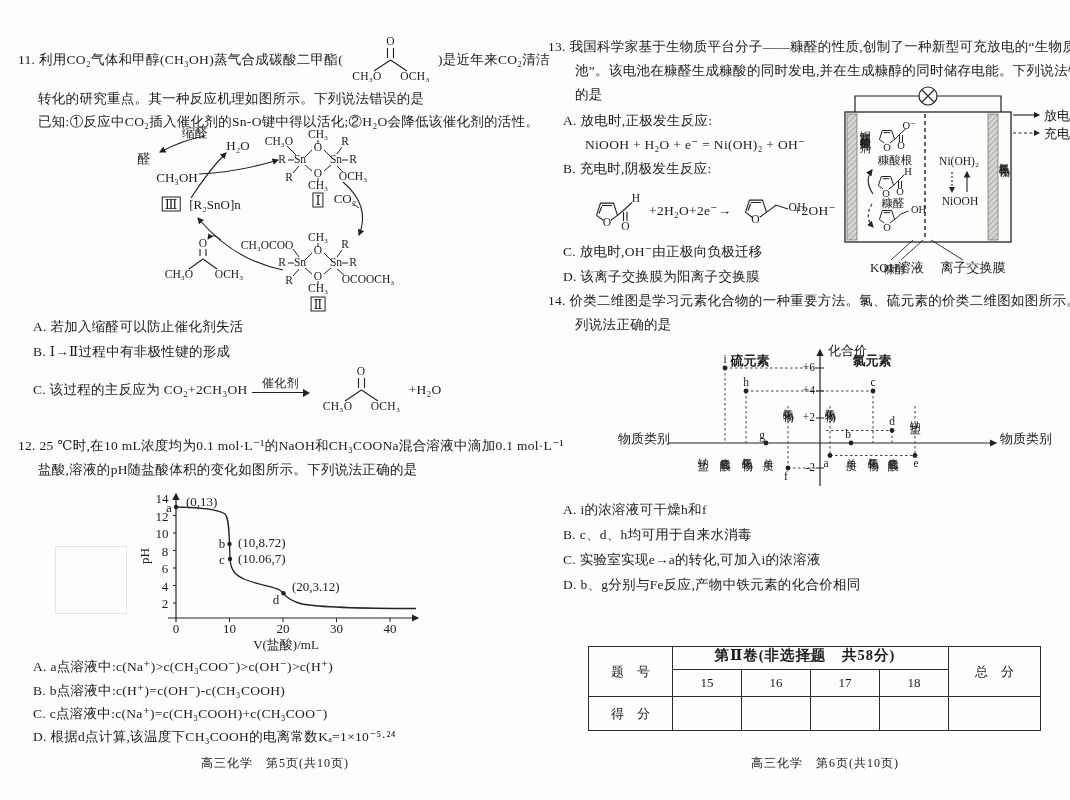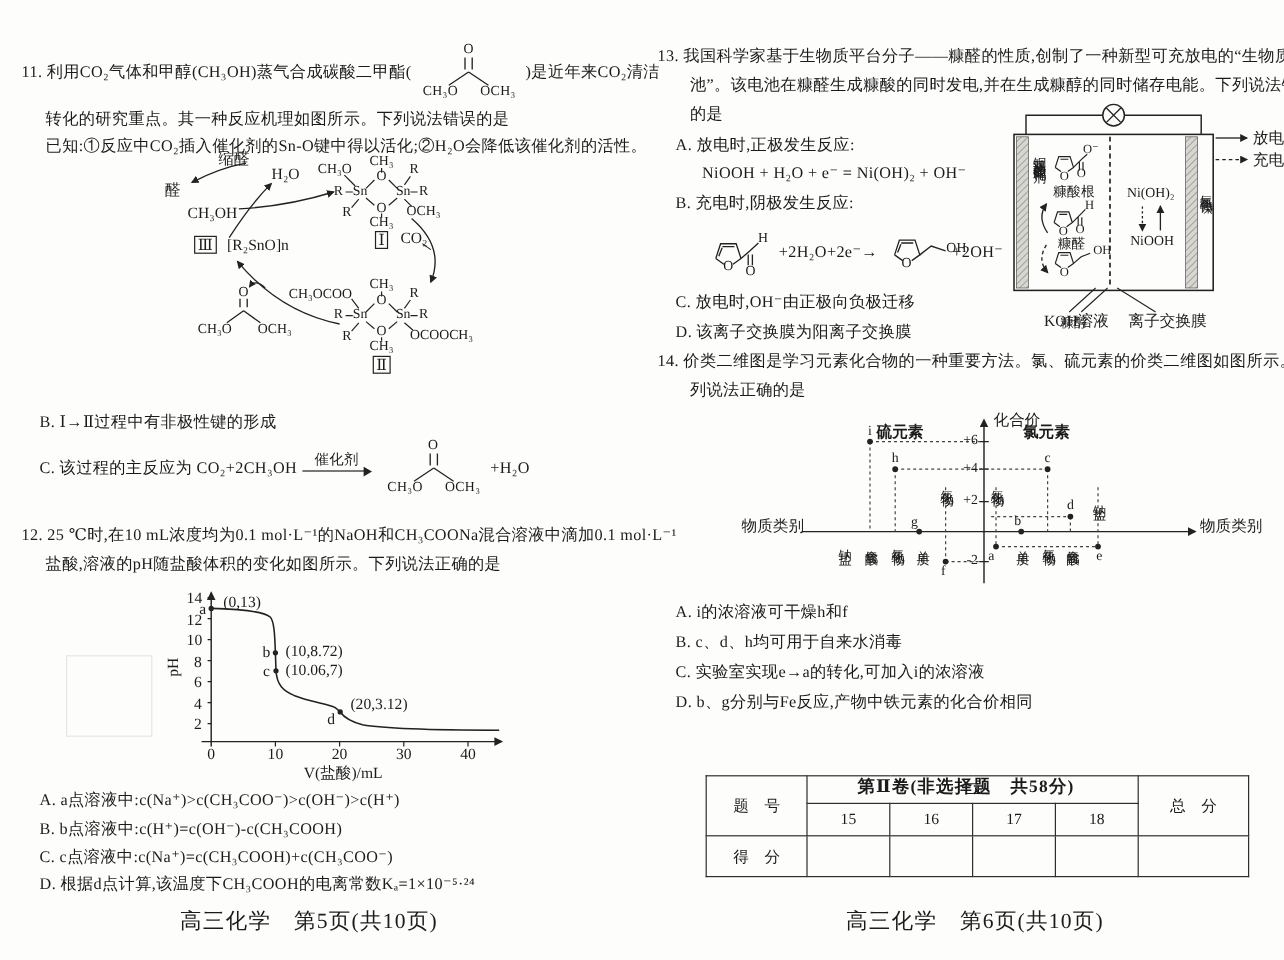--- a/index.html
+++ b/index.html
@@ -28,21 +28,21 @@
   .boxed{border:1px solid #222;padding:0 2px;}
   .rowflex{position:absolute;display:flex;align-items:center;white-space:nowrap;
            font-size:13.5px;letter-spacing:0.3px;}
   .rxn-arrow{position:relative;width:58px;margin:0 4px;height:26px;}
   .rxn-arrow .cat{position:absolute;left:50%;top:-2px;transform:translateX(-50%);
                   font-size:12px;}
   .rxn-arrow .shaft{position:absolute;left:0;right:4px;top:15px;border-top:1.2px solid #222;}
   .rxn-arrow .head{position:absolute;right:0;top:11.5px;width:0;height:0;
                    border-left:7px solid #222;border-top:4px solid transparent;
                    border-bottom:4px solid transparent;}
-  .footer{position:absolute;font-size:18px;text-align:left;letter-spacing:1px;}
+  .footer{position:absolute;font-size:12px;text-align:center;letter-spacing:1px;}
   .sec-title{position:absolute;font-size:14.5px;font-weight:bold;text-align:center;
              letter-spacing:1px;}
   table.score{position:absolute;border-collapse:collapse;table-layout:fixed;
               font-size:13px;}
   table.score td{border:1.3px solid #2e2e2e;text-align:center;padding:0;}
   .ghost{position:absolute;border:1px solid #e7e5e0;}
 </style>
 </head>
 <body>
 
@@ -124,20 +124,21 @@
     <span class="lbl" style="left:220px;top:135px;">R</span>
     <span class="lbl" style="left:235px;top:152px;">OCOOCH₃</span>
     <span class="lbl" style="left:185px;top:161px;">CH₃</span>
     <span class="lbl big boxed" style="left:185px;top:176px;">Ⅱ</span>
 
     <span class="lbl" style="left:70px;top:116px;">O</span>
     <span class="lbl" style="left:46px;top:147px;">CH₃O</span>
     <span class="lbl" style="left:96px;top:147px;">OCH₃</span>
   </div>
 
+  <div class="opt" style="left:33px;top:318px;">A. 若加入缩醛可以防止催化剂失活</div>
   <div class="opt" style="left:33px;top:343px;">B. Ⅰ→Ⅱ过程中有非极性键的形成</div>
   <div class="rowflex" style="left:33px;top:362px;height:56px;">
     <span>C. 该过程的主反应为 CO₂+2CH₃OH</span>
     <span class="rxn-arrow">
       <span class="cat">催化剂</span>
       <span class="shaft"></span>
       <span class="head"></span>
     </span>
     <span class="fig" style="position:relative;width:95px;height:52px;display:inline-block;">
       <svg width="95" height="52">

